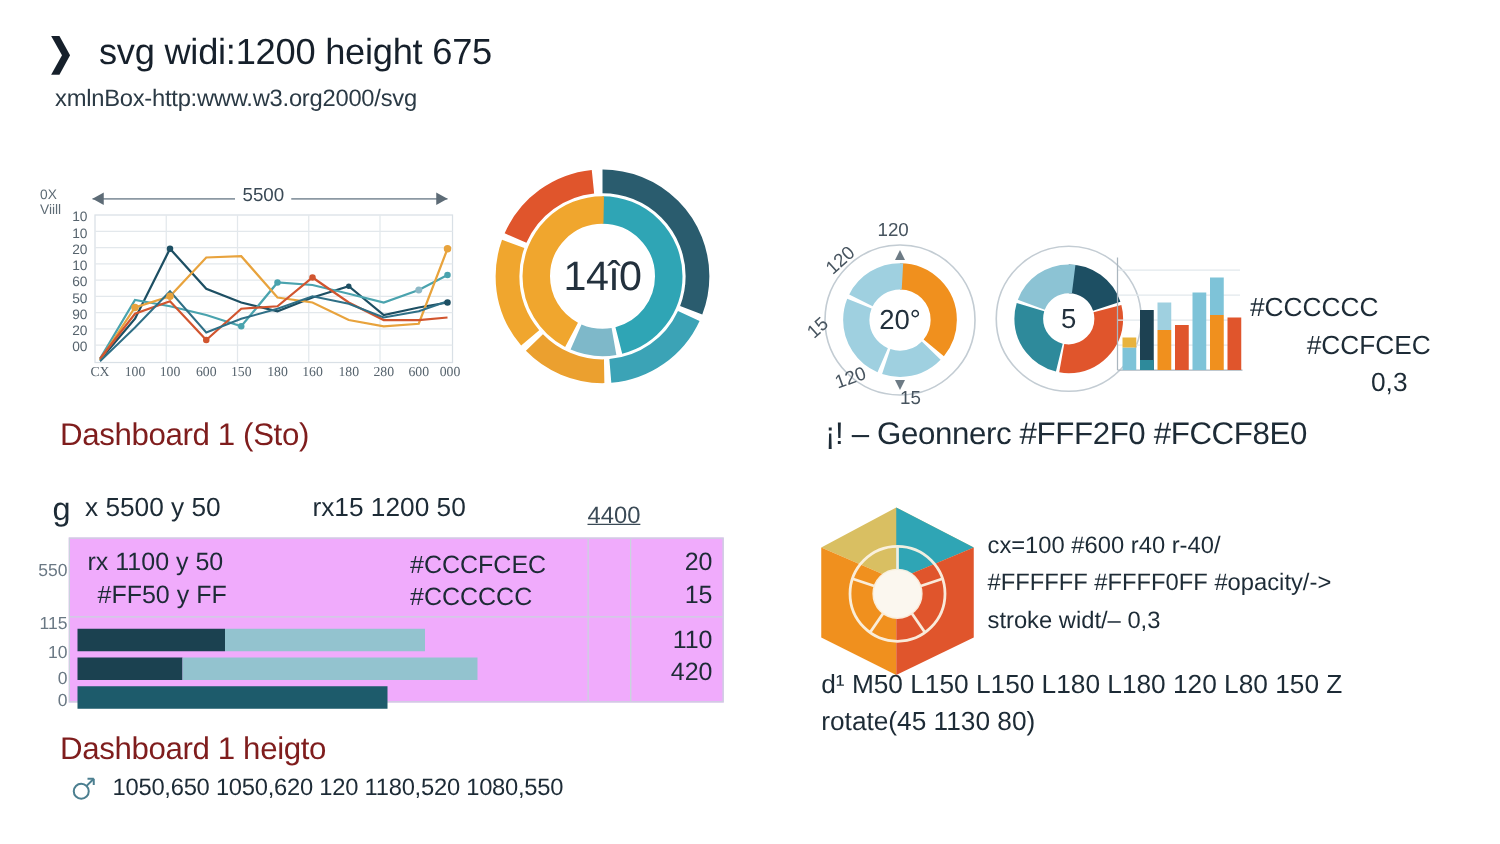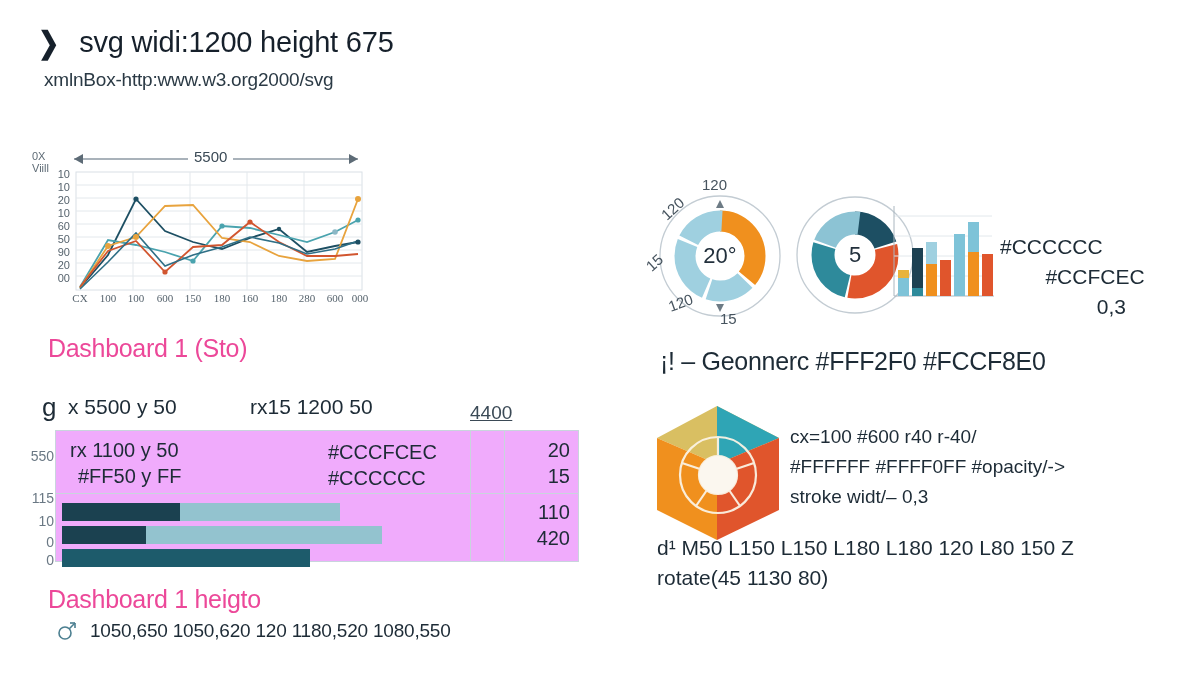--- a/index.html
+++ b/index.html
@@ -38,21 +38,21 @@
 
   
   .donut-big { position: absolute; left: 382px; top: 126px; width: 200px; height: 190px; }
   .donut-center {
     position: absolute; left: 0; top: 0; width: 200px; height: 190px;
     display: flex; align-items: center; justify-content: center;
     font-size: 33px; color: #23313d; letter-spacing: -0.5px;
   }
 
   
-  .sec-title { position: absolute; font-size: 25px; color: #ec4899; letter-spacing: -0.3px; }
+  .sec-title { position: absolute; font-size: 25px; color: #7f1d1d; letter-spacing: -0.3px; }
   #dash1-title { left: 48px; top: 334px; }
   #dash2-title { left: 48px; top: 585px; }
 
   
   .tbl-captions { position: absolute; left: 42px; top: 392px; width: 520px; height: 34px; }
   .cap { position: absolute; font-size: 21px; color: #1d2b36; white-space: nowrap; }
   .cap-g { left: 0px; top: 0px; font-size: 26px; }
   .cap-a { left: 26px; top: 3px; }
   .cap-b { left: 208px; top: 3px; }
   .cap-c { left: 428px; top: 10px; font-size: 19px; color: #3b4a56; text-decoration: underline; }
@@ -75,21 +75,21 @@
 
   
   .coords { position: absolute; left: 56px; top: 620px; display: flex; align-items: center; gap: 12px; }
   .mars { width: 22px; height: 22px; position: relative; }
   .coords-txt { font-size: 19px; color: #1d2b36; letter-spacing: -0.2px; }
 
   
   .r-head { position: absolute; font-size: 25px; color: #1d2b36; letter-spacing: -0.3px; white-space: nowrap; }
   #geo-head { left: 662px; top: 150px; }
   #geo-head .dim { color: #5a6873; }
-  #gen-head { left: 660px; top: 347px; }
+  #gen-head { left: 660px; top: 333px; }
 
   .mini-donut { position: absolute; }
   #mini1 { left: 650px; top: 186px; width: 140px; height: 140px; }
   #mini2 { left: 790px; top: 190px; width: 130px; height: 130px; }
   .mini-center {
     position: absolute; left: 0; top: 0; right: 0; bottom: 0;
     display: flex; align-items: center; justify-content: center;
     font-size: 22px; color: #22303c;
   }
   .tick-lbl { position: absolute; font-size: 15px; color: #47545f; }
@@ -198,20 +198,41 @@
     <div class="lc-xtick" style="left:122px;top:150px">600</div>
     <div class="lc-xtick" style="left:150px;top:150px">150</div>
     <div class="lc-xtick" style="left:179px;top:150px">180</div>
     <div class="lc-xtick" style="left:207px;top:150px">160</div>
     <div class="lc-xtick" style="left:236px;top:150px">180</div>
     <div class="lc-xtick" style="left:264px;top:150px">280</div>
     <div class="lc-xtick" style="left:292px;top:150px">600</div>
     <div class="lc-xtick" style="left:317px;top:150px">000</div>
   </div>
 
+  <div class="donut-big">
+    <svg width="200" height="190" viewBox="0 0 200 190">
+      <g transform="translate(100,95)">
+
+        <g fill="none" stroke-width="19">
+          <circle r="76" stroke="#2a5c6e" stroke-dasharray="147 330" stroke-dashoffset="0" transform="rotate(-90)"></circle>
+          <circle r="76" stroke="#3ba3b6" stroke-dasharray="80 397" stroke-dashoffset="-152" transform="rotate(-90)"></circle>
+          <circle r="76" stroke="#eba02f" stroke-dasharray="62 415" stroke-dashoffset="-237" transform="rotate(-90)"></circle>
+          <circle r="76" stroke="#f0a62e" stroke-dasharray="80 397" stroke-dashoffset="-304" transform="rotate(-90)"></circle>
+          <circle r="76" stroke="#e0552c" stroke-dasharray="80 397" stroke-dashoffset="-389" transform="rotate(-90)"></circle>
+        </g>
+
+        <g fill="none" stroke-width="22">
+          <circle r="53" stroke="#2fa5b5" stroke-dasharray="153 180" stroke-dashoffset="0" transform="rotate(-90)"></circle>
+          <circle r="53" stroke="#7eb8c9" stroke-dasharray="31 302" stroke-dashoffset="-157" transform="rotate(-90)"></circle>
+          <circle r="53" stroke="#f0a62e" stroke-dasharray="142 191" stroke-dashoffset="-192" transform="rotate(-90)"></circle>
+        </g>
+      </g>
+    </svg>
+    <div class="donut-center">14î0</div>
+  </div>
 
   <div class="sec-title" id="dash1-title">Dashboard 1 (Sto)</div>
   <div class="sec-title" id="dash2-title">Dashboard 1 heigto</div>
 
   <div class="tbl-captions">
     <span class="cap cap-g">g</span>
     <span class="cap cap-a">x 5500 y 50</span>
     <span class="cap cap-b">rx15 1200 50</span>
     <span class="cap cap-c">4400</span>
   </div>

